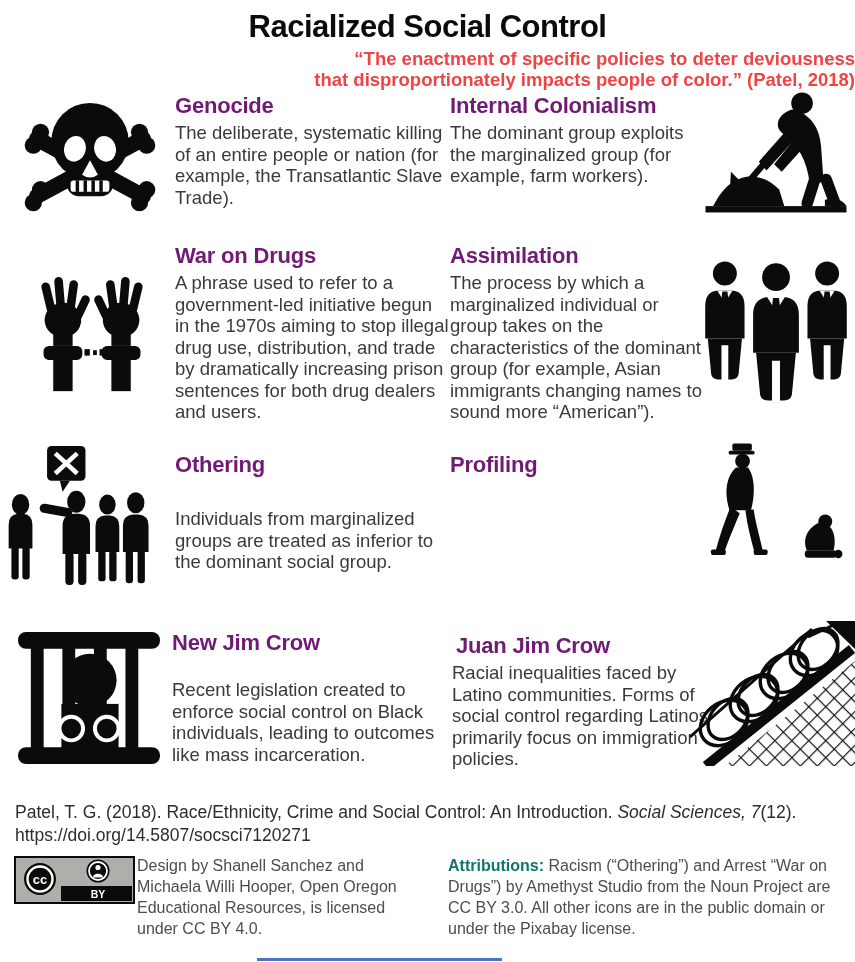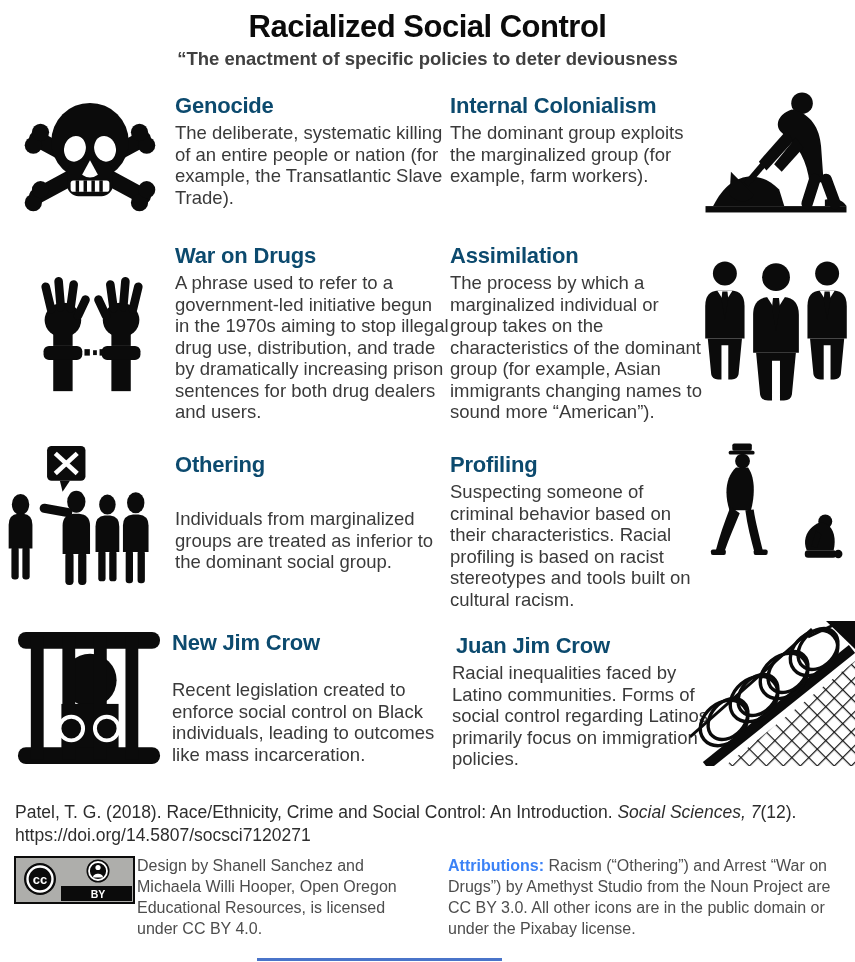--- a/index.html
+++ b/index.html
@@ -1,38 +1,39 @@
 <!DOCTYPE html>
 <html><head>
 <meta charset="utf-8">
 <style>
   html,body{margin:0;padding:0;background:#ffffff;}
   #canvas{position:relative;width:855px;height:962px;background:#fff;overflow:hidden;
           font-family:"Liberation Sans",sans-serif;color:#1c1c1c;border-radius:20px;}
   .abs{position:absolute;}
   .page-title{width:100%;text-align:center;font-size:31px;font-weight:800;
               letter-spacing:-0.5px;color:#0b0b0b;}
-  .quote{width:100%;text-align:center;font-size:18.5px;font-weight:600;
-         color:#404040;line-height:21px;}
-  .term-title{font-size:22px;font-weight:800;color:#0c4a6e;letter-spacing:-0.2px;}
+  .quote{width:100%;text-align:right;font-size:18.5px;font-weight:600;
+         color:#ef4444;line-height:21px;}
+  .term-title{font-size:22px;font-weight:800;color:#701a75;letter-spacing:-0.2px;}
   .term-desc{font-size:18.5px;color:#3a3a3a;line-height:21.5px;font-weight:400;}
   .citation{font-size:17.5px;color:#2d2d2d;line-height:23px;}
   .citation em{font-style:italic;}
   .foot{font-size:16px;color:#4d4d4d;line-height:21px;}
-  .foot b{color:#3b82f6;font-weight:700;}
+  .foot b{color:#0f766e;font-weight:700;}
   svg{display:block;}
   .blue-line{background:#4a74c9;}
 </style>
 </head>
 <body>
 
 <div id="canvas">
 
   <div class="abs page-title" style="top:9px;left:0;">Racialized Social Control</div>
   <div class="abs quote" style="top:48px;left:0;">“The enactment of specific policies to deter deviousness</div>
+  <div class="abs quote" style="top:69px;left:0;">that disproportionately impacts people of color.” (Patel, 2018)</div>
 
   <svg class="abs" style="top:90px;left:15px;" width="150" height="132" viewBox="0 0 100 92">
     <g fill="#0b0b0b">
       <line x1="13" y1="34" x2="87" y2="74" stroke="#0b0b0b" stroke-width="11" stroke-linecap="round"></line>
       <line x1="87" y1="34" x2="13" y2="74" stroke="#0b0b0b" stroke-width="11" stroke-linecap="round"></line>
       <circle cx="10.5" cy="38.5" r="6"></circle>
         <circle cx="15.5" cy="29.5" r="6"></circle>
       <circle cx="84.5" cy="78.5" r="6"></circle>
         <circle cx="89.5" cy="69.5" r="6"></circle>
       <circle cx="89.5" cy="38.5" r="6"></circle>
@@ -152,21 +153,20 @@
       <path d="M63,118 L63,87 Q63,75 75,74 L81,74 Q93,75 93,87 L93,118 Z"></path>
       <rect x="37" y="68" width="36" height="10" rx="5" transform="rotate(10 70 76)"></rect>
       <rect x="66" y="116" width="9" height="36" rx="4"></rect>
       <rect x="80" y="116" width="9" height="36" rx="4"></rect>
     </g>
   </svg>
   <div class="abs term-title" style="top:452px;left:175px;">Othering</div>
   <div class="abs term-desc" style="top:481px;left:175px;width:266px;margin-top:27px;">Individuals from marginalized groups are treated as inferior to the dominant social group.</div>
 
   <div class="abs term-title" style="top:452px;left:450px;">Profiling</div>
-  <div class="abs term-desc" style="top:481px;left:450px;width:262px;">Suspecting someone of criminal behavior based on their characteristics. Racial profiling is based on racist stereotypes and tools built on cultural racism.</div>
   <svg class="abs" style="top:441px;left:697px;" width="158" height="148" viewBox="0 0 170 158">
     <g fill="#0b0b0b">
       <rect x="38" y="2" width="21" height="8" rx="2"></rect>
       <rect x="34" y="10" width="28" height="4" rx="2"></rect>
       <circle cx="49" cy="21" r="8"></circle>
       <path d="M42,28 C31,38 29,56 35,74 L58,74 C63,56 62,38 55,28 Z"></path>
       <path d="M36,70 C30,86 24,102 20,118 L29,120 C35,103 41,89 46,77 Z"></path>
       <rect x="15" y="116" width="16" height="6" rx="2"></rect>
       <path d="M52,74 C54,90 58,105 62,120 L71,118 C67,101 63,87 61,73 Z"></path>
       <rect x="61" y="116" width="15" height="6" rx="2"></rect>

